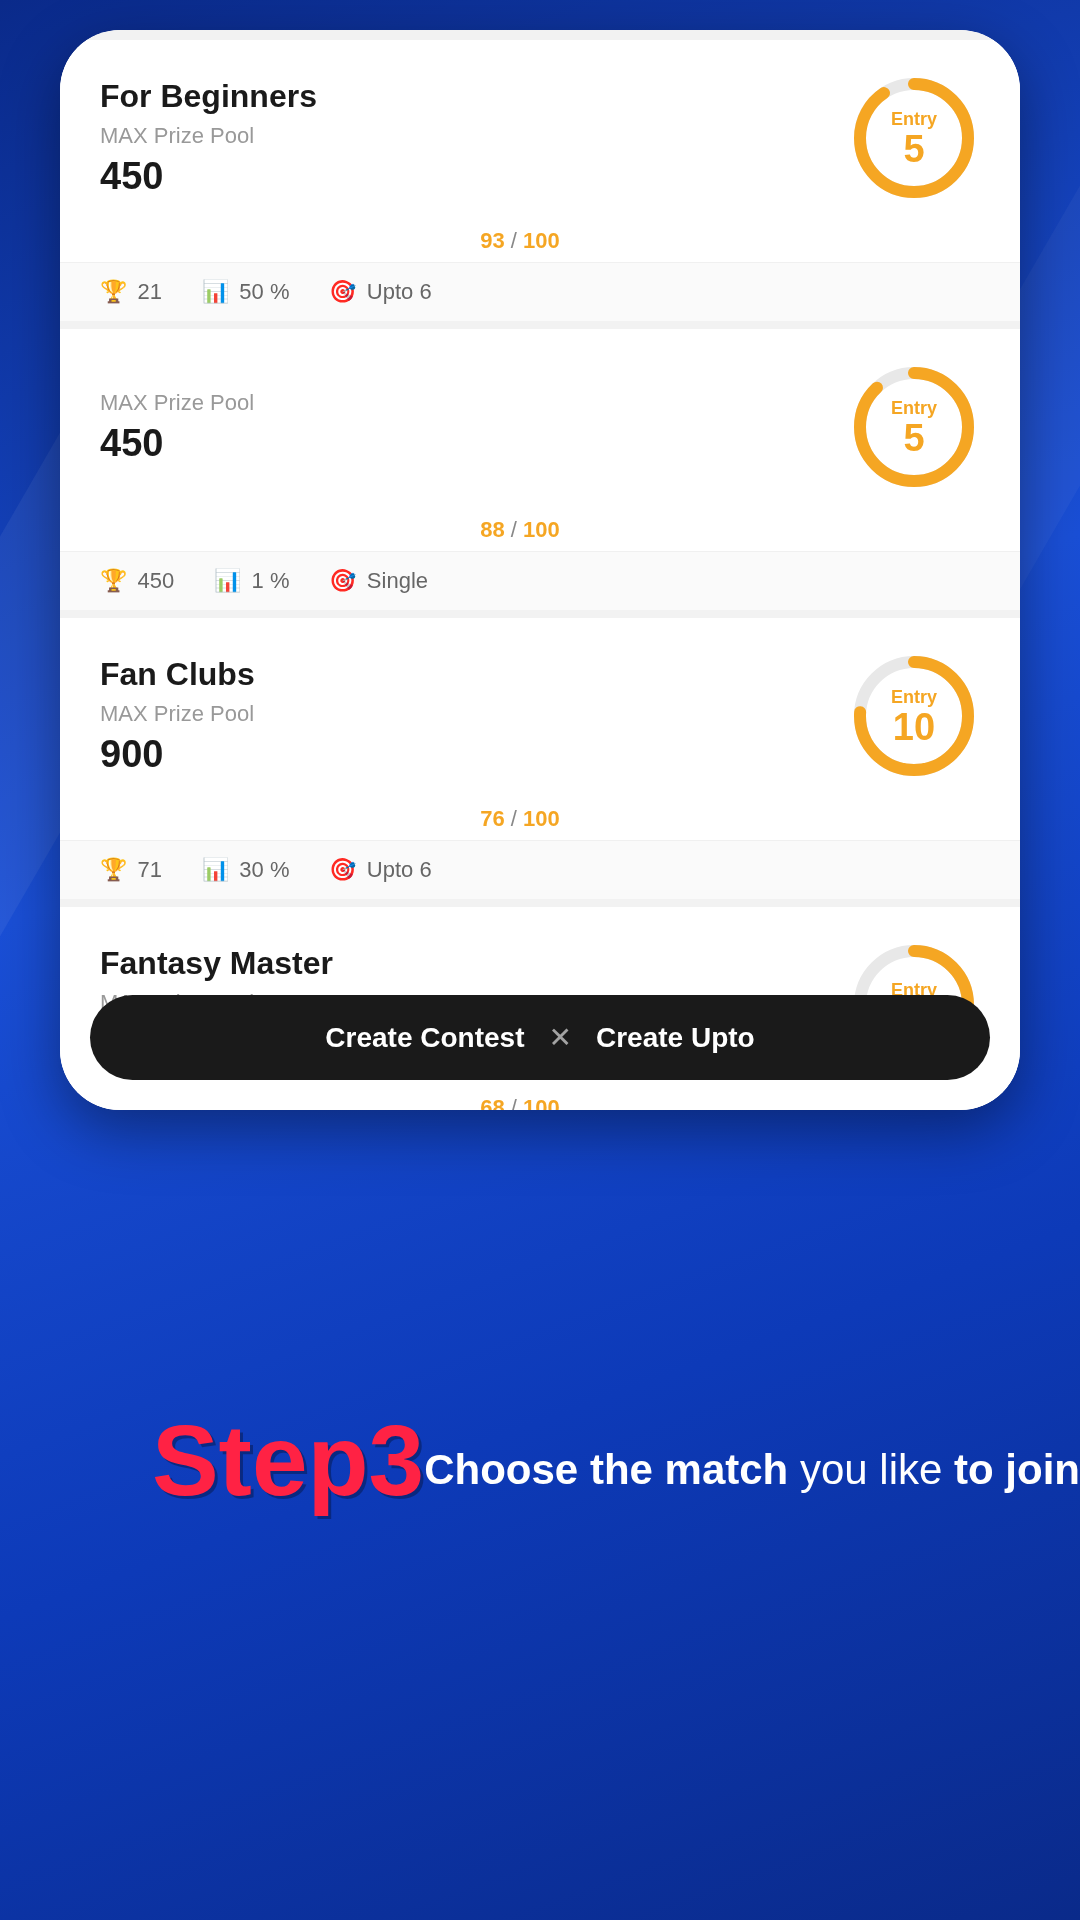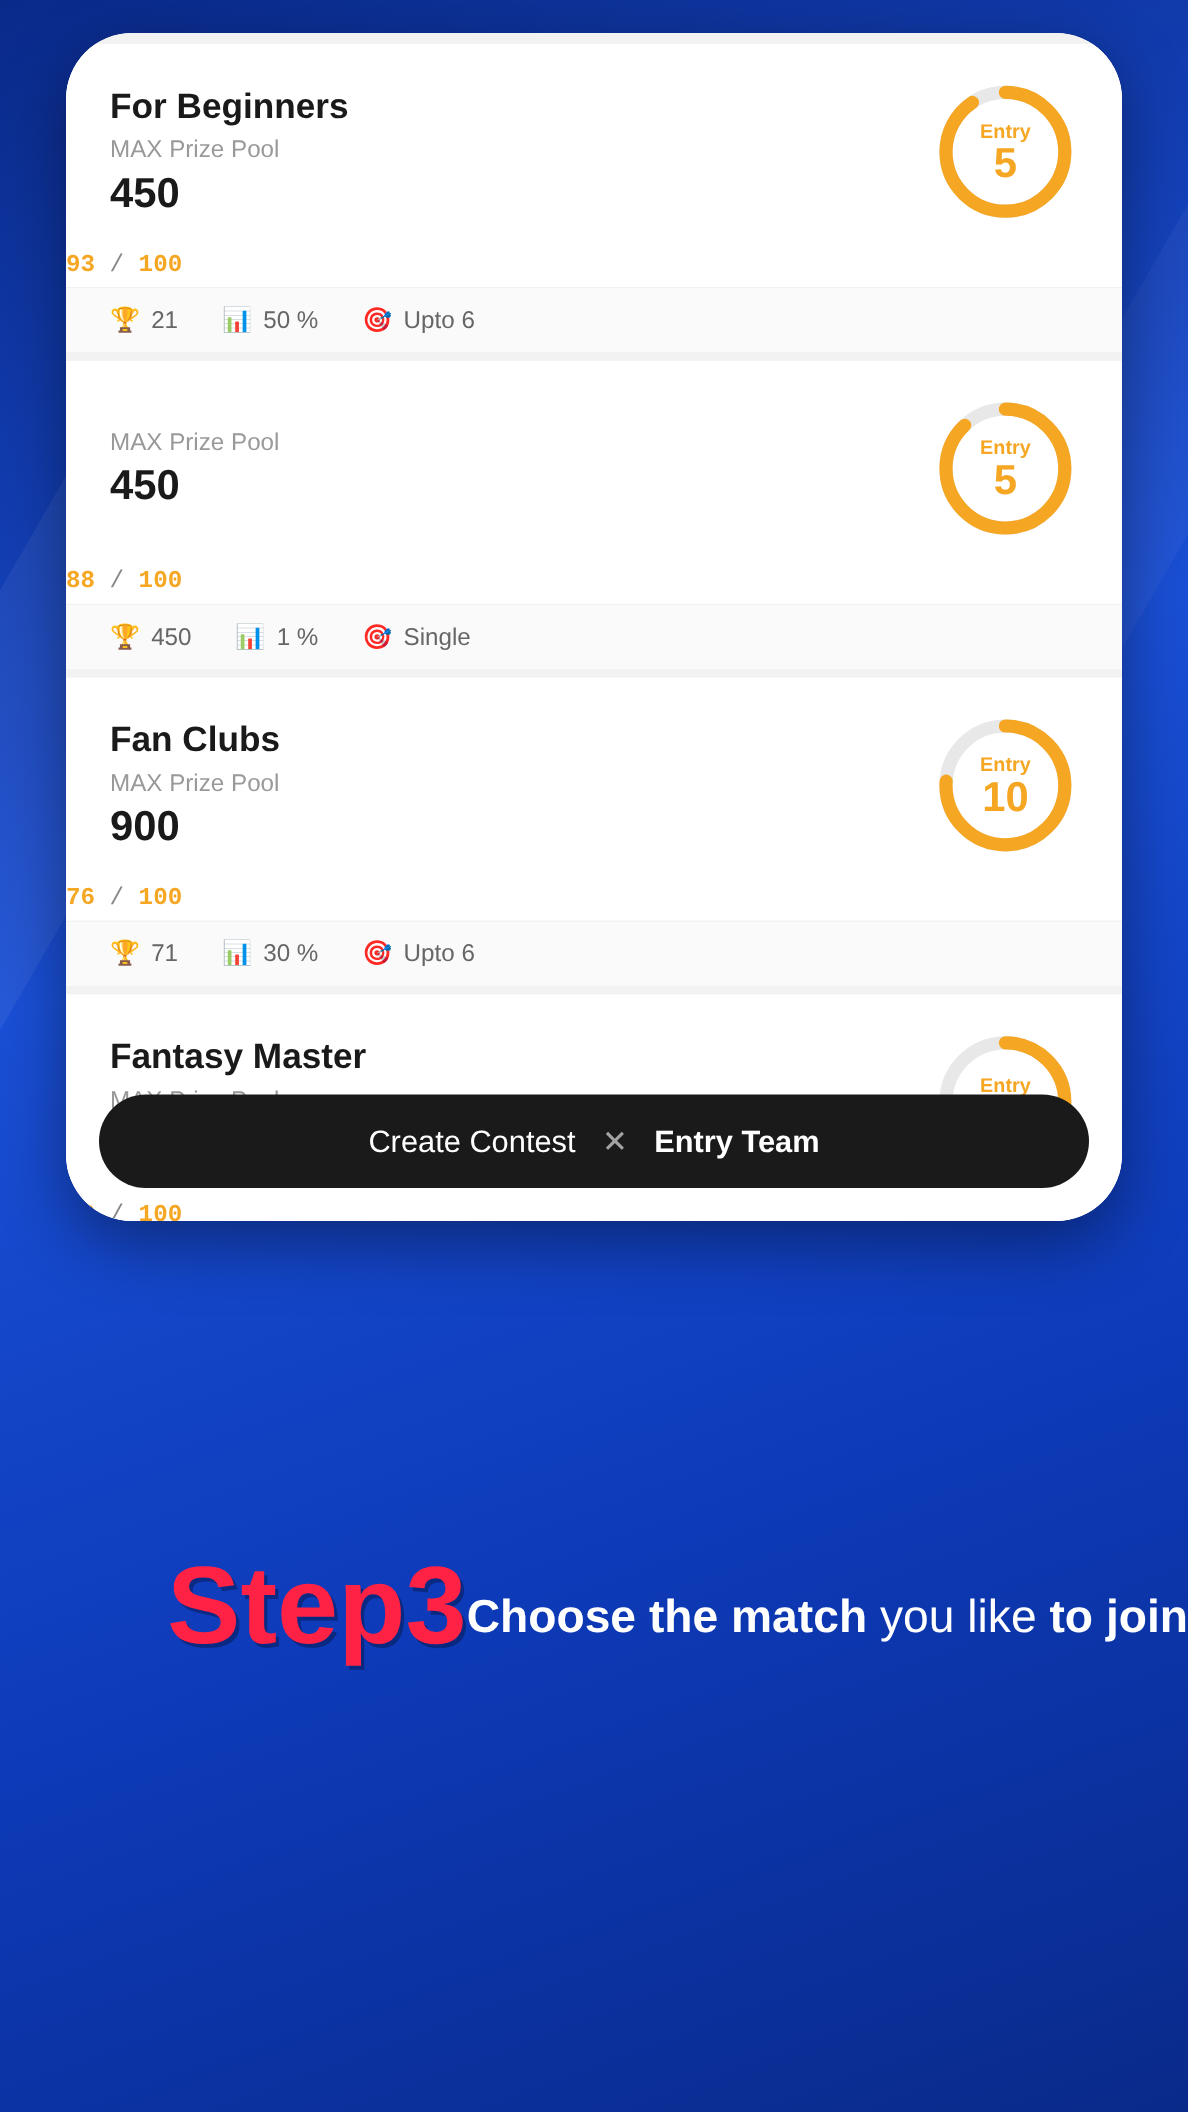--- a/index.html
+++ b/index.html
@@ -144,26 +144,25 @@
     }
 
     .donut-entry-value {
       font-size: 38px;
       font-weight: 800;
       color: #f5a623;
       line-height: 1;
     }
 
     .card-progress {
-      text-align: left;
+      text-align: center;
       font-size: 22px;
       color: #888;
       padding-right: 40px;
       padding-bottom: 8px;
-      font-family: Liberation Mono, monospace;
     }
 
     .card-progress span {
       color: #f5a623;
       font-weight: 700;
     }
 
     
     .card-stats {
       display: flex;
@@ -360,23 +359,23 @@
         <div class="card-progress">
           <span>68</span> / <span>100</span>
         </div>
 
       </div>
 
     </div>
 
     <div style="position:absolute; bottom:30px; left:30px; right:30px;">
       <div style="background:#1a1a1a; border-radius:50px; padding:26px 50px; display:flex; align-items:center; justify-content:center; gap:24px;">
-        <span style="font-size:28px; font-weight:400; color:#fff;">Create Contest</span>
+        <span style="font-size:28px; font-weight:700; color:#fff;">Create Contest</span>
         <span style="font-size:28px; color:#fff; opacity:0.6;">✕</span>
-        <span style="font-size:28px; font-weight:700; color:#fff;">Entry Team</span>
+        <span style="font-size:28px; font-weight:700; color:#fff;">Create Upto</span>
       </div>
     </div>
   </div>
 </div>
 
 <div class="bottom-section">
   <div class="step-label">Step3</div>
   <div class="step-description">
     <strong>Choose the match</strong><span> you like </span><strong>to join</strong>
   </div>

